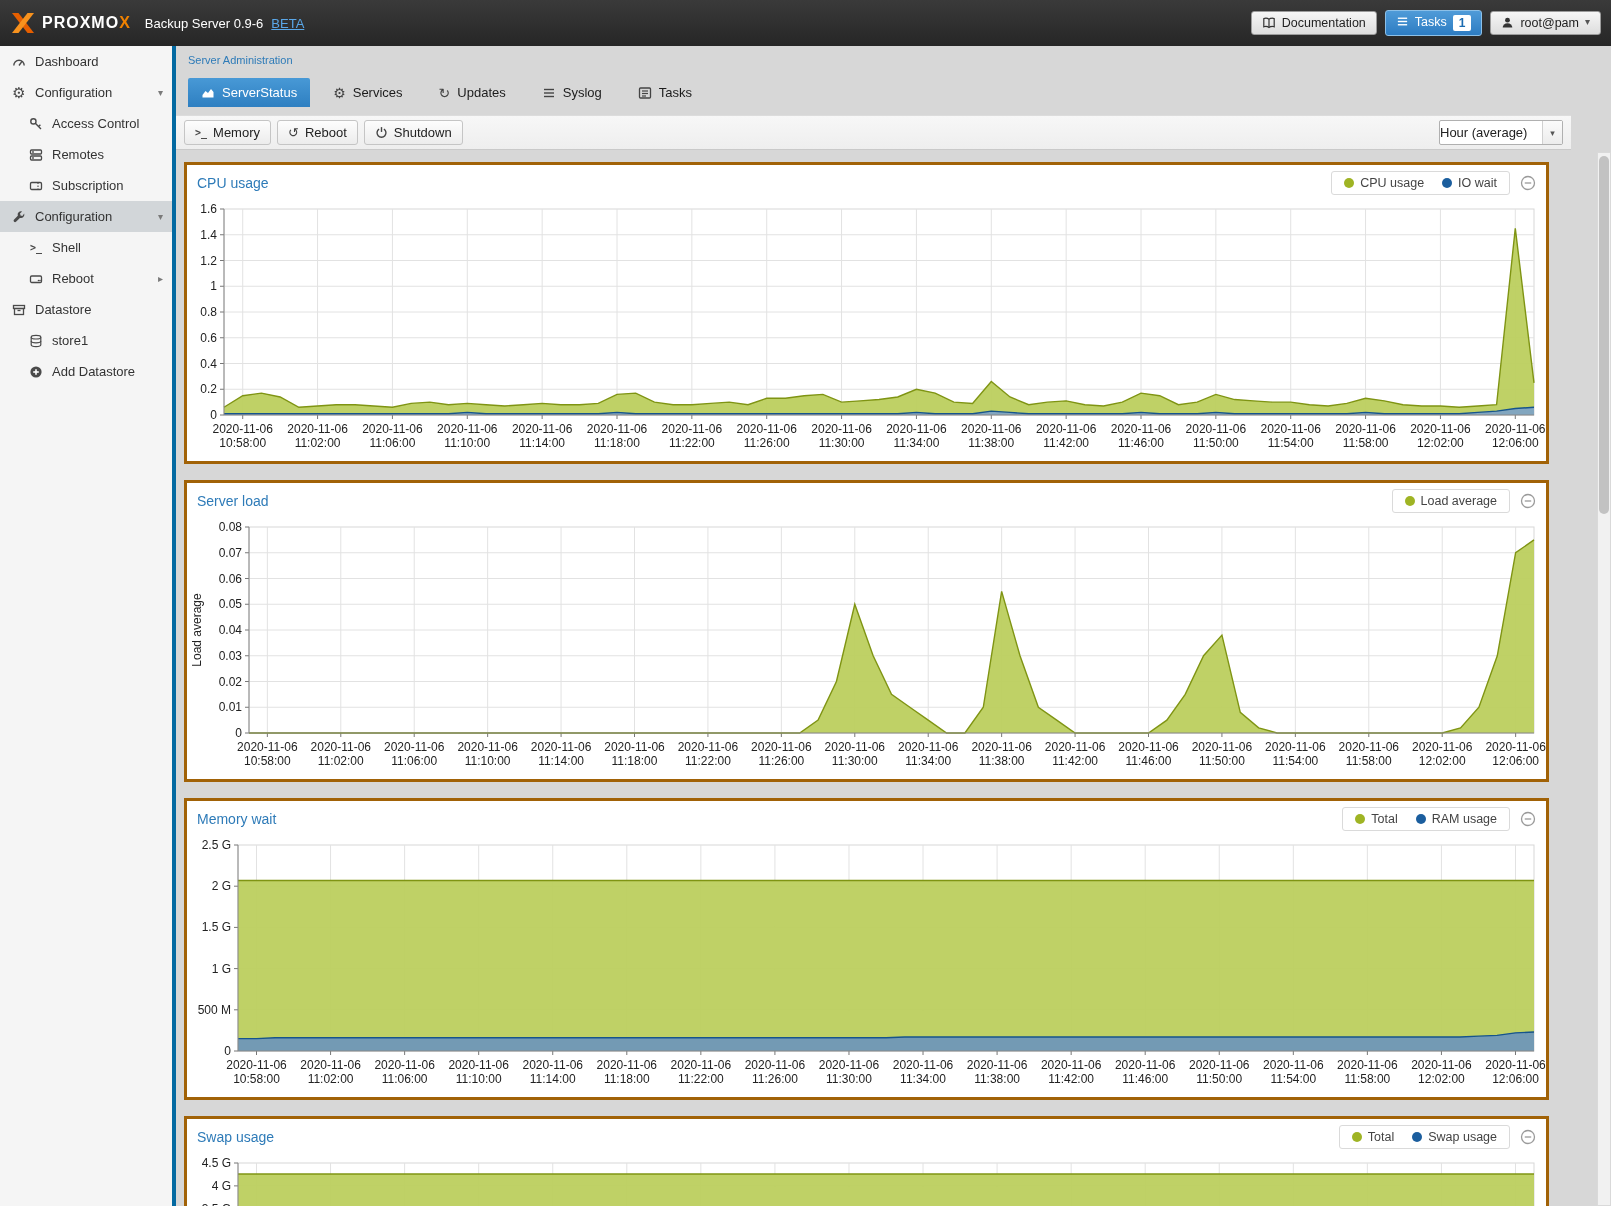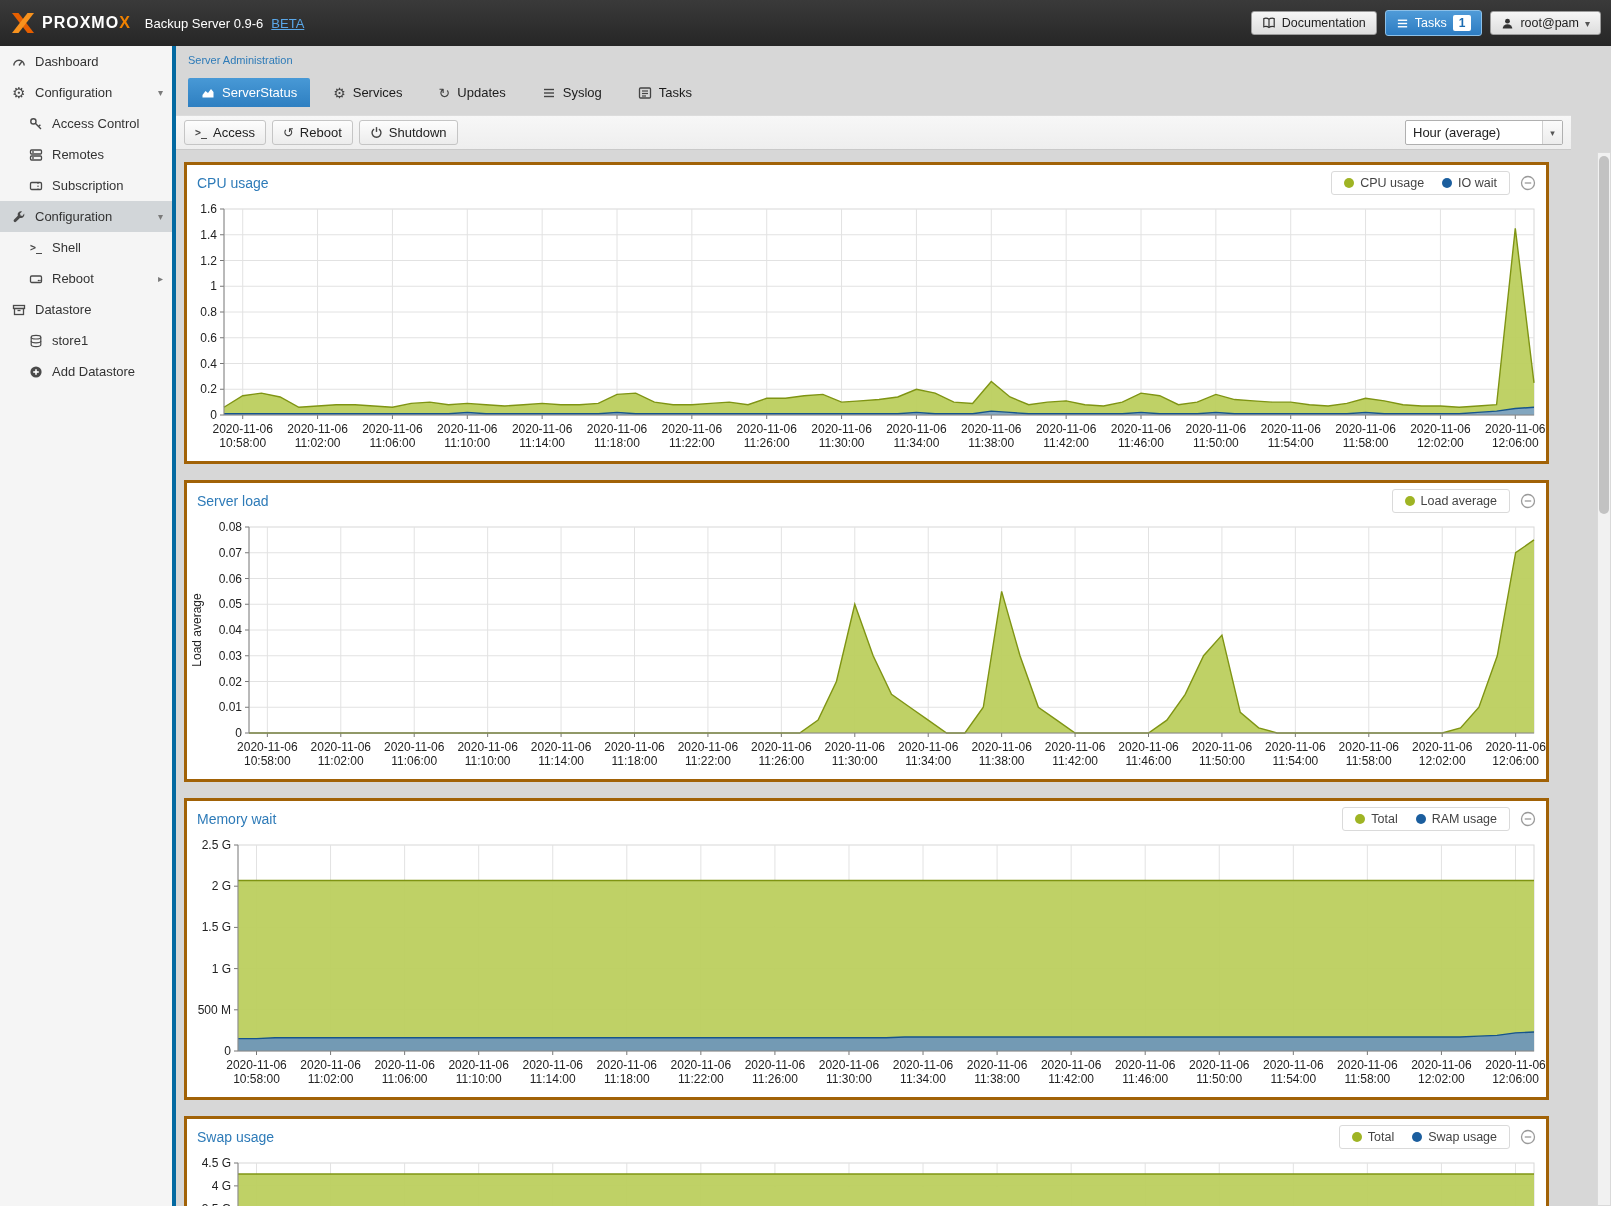--- a/index.html
+++ b/index.html
@@ -15,21 +15,21 @@
     height:46px; background:linear-gradient(#3a3a3a,#262626);
     display:flex; align-items:center; padding:0 10px; color:#fff;
   }
   .brand { display:flex; align-items:center; gap:6px; }
   .brand-name { font-size:16px; font-weight:bold; letter-spacing:1px; color:#fff; }
   .brand-x { color:#f08200; }
   .app-title { margin-left:14px; font-size:13px; color:#fff; }
   .beta-link { margin-left:8px; color:#5aa7e8; text-decoration:underline; font-size:13px; cursor:pointer; }
   .header-right { margin-left:auto; display:flex; gap:8px; align-items:center; }
   .hbtn {
-    display:inline-flex; align-items:center; gap:6px;
+    display:inline-flex; align-items:flex-start; gap:6px;
     background:linear-gradient(#f6f6f6,#dddddd);
     border:1px solid #9b9b9b; border-radius:3px;
     padding:4px 10px; font-size:12.5px; color:#222; cursor:pointer;
   }
   .hbtn.tasks {
     background:linear-gradient(#4f9bd8,#2d7cc2);
     border:1px solid #8cc0e8; color:#fff;
   }
   .badge { background:#fff; color:#1a6ab0; font-weight:bold; padding:1px 6px; border-radius:2px; font-size:12px; }
   .caret { font-size:10px; color:#555; }
@@ -71,23 +71,23 @@
     padding:4px 8px; display:flex; gap:6px; align-items:center;
   }
   .btn {
     display:inline-flex; align-items:center; gap:6px;
     background:linear-gradient(#fdfdfd,#ececec);
     border:1px solid #c5c5c5; border-radius:3px;
     padding:3px 10px; font-size:13px; color:#222; cursor:pointer; height:25px;
   }
   .btn .glyph { font-size:13px; line-height:1; color:#444; }
   .selectbox {
-    margin-left:auto; width:158px; height:25px; background:#fff;
+    margin-left:auto; width:124px; height:25px; background:#fff;
     border:1px solid #b0b0b0; border-radius:2px;
-    display:flex; align-items:center; padding-left:7px; font-size:13px; color:#222; cursor:pointer;
+    display:flex; align-items:center; font-size:13px; color:#222; cursor:pointer;
   }
   .select-trigger {
     margin-left:auto; width:20px; height:100%; border-left:1px solid #d0d0d0;
     background:linear-gradient(#fbfbfb,#ececec);
     display:flex; align-items:center; justify-content:center; font-size:9px; color:#555;
   }
 
   
   .panels { padding-top:12px; }
   .panel {
@@ -309,21 +309,21 @@
               <line x1="4" y1="10" x2="8" y2="10" stroke="currentColor" stroke-width="1.2"></line>
             </svg>
         </span>
         <span>Tasks</span>
       </div>
     </div>
 
     <div class="toolbar">
       <button class="btn">
         <span class="txt-icon">&gt;_</span>
-        <span>Access</span>
+        <span>Memory</span>
       </button>
       <button class="btn">
         <span class="glyph">↺</span>
         <span>Reboot</span>
       </button>
       <button class="btn">
         <span style="display:inline-flex">
           <svg width="13" height="13" viewBox="0 0 14 14">
               <path d="M4.4 3.3a4.8 4.8 0 1 0 5.2 0" fill="none" stroke="#444" stroke-width="1.5"></path>
               <line x1="7" y1="1.2" x2="7" y2="6.4" stroke="#444" stroke-width="1.5"></line>

